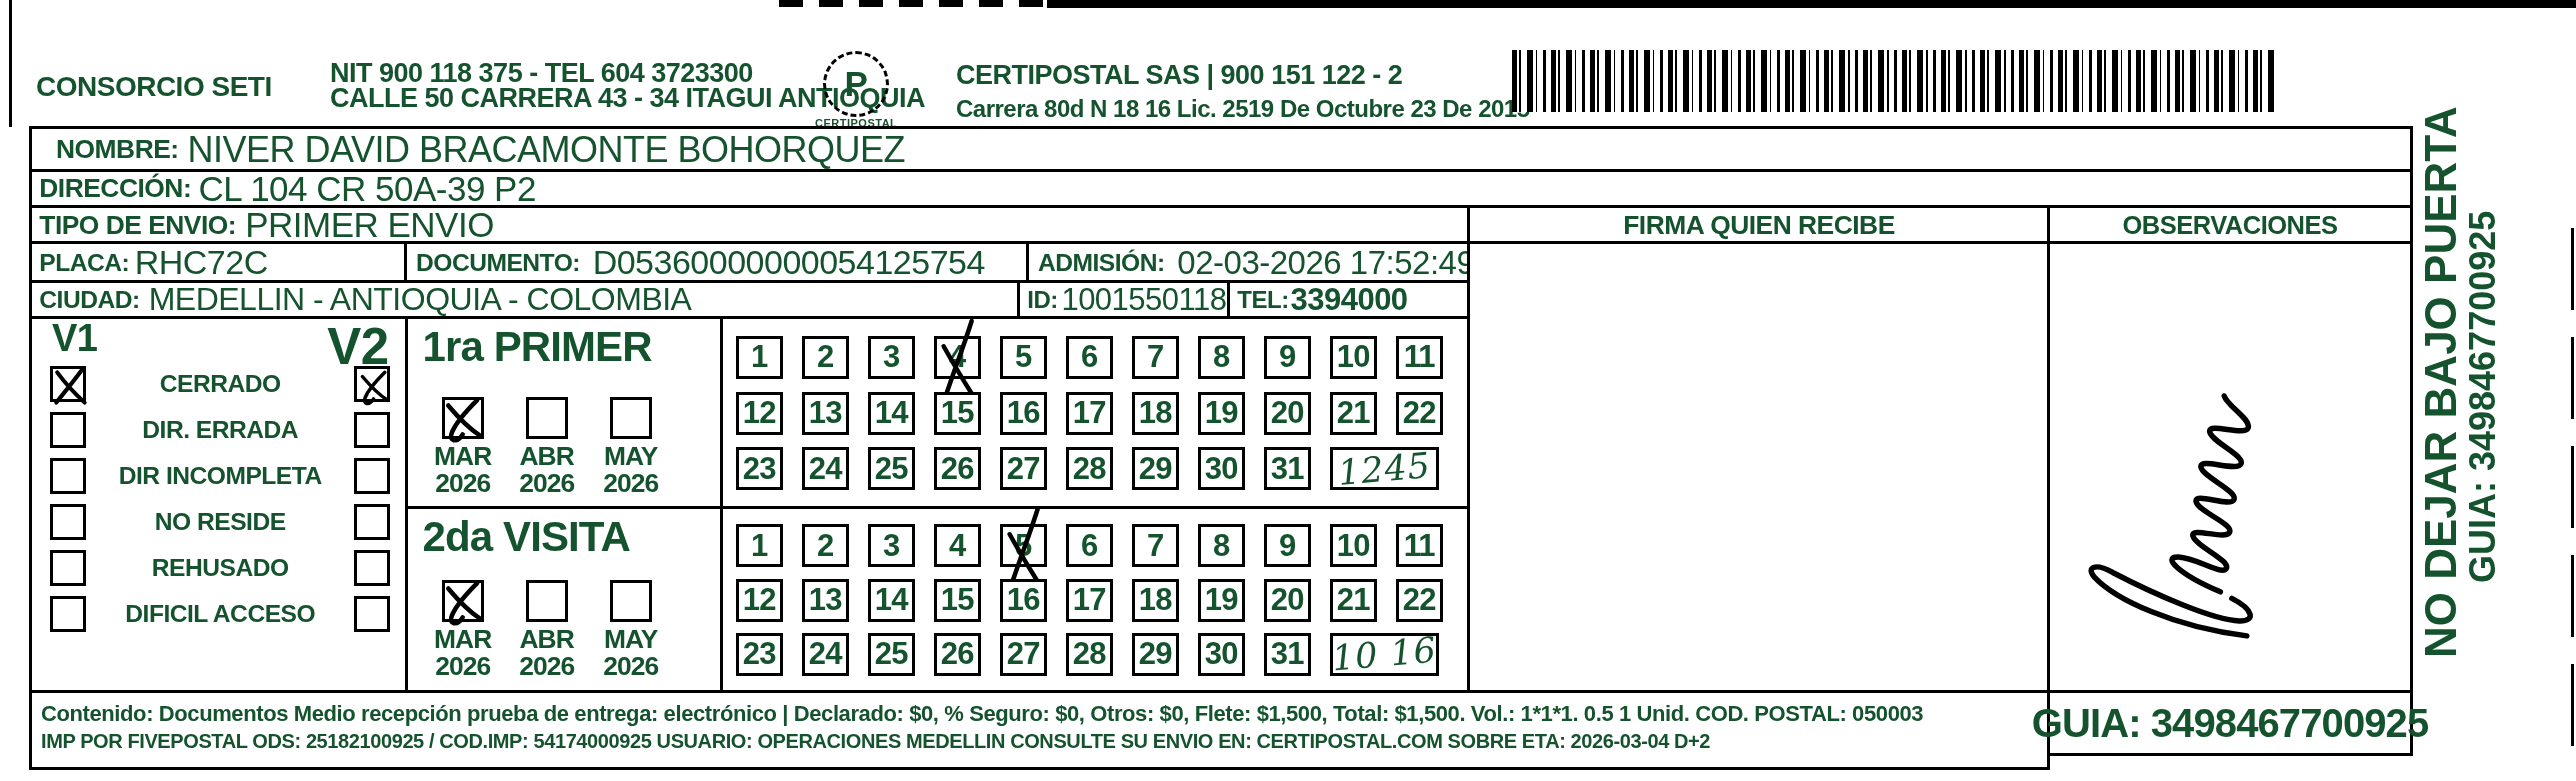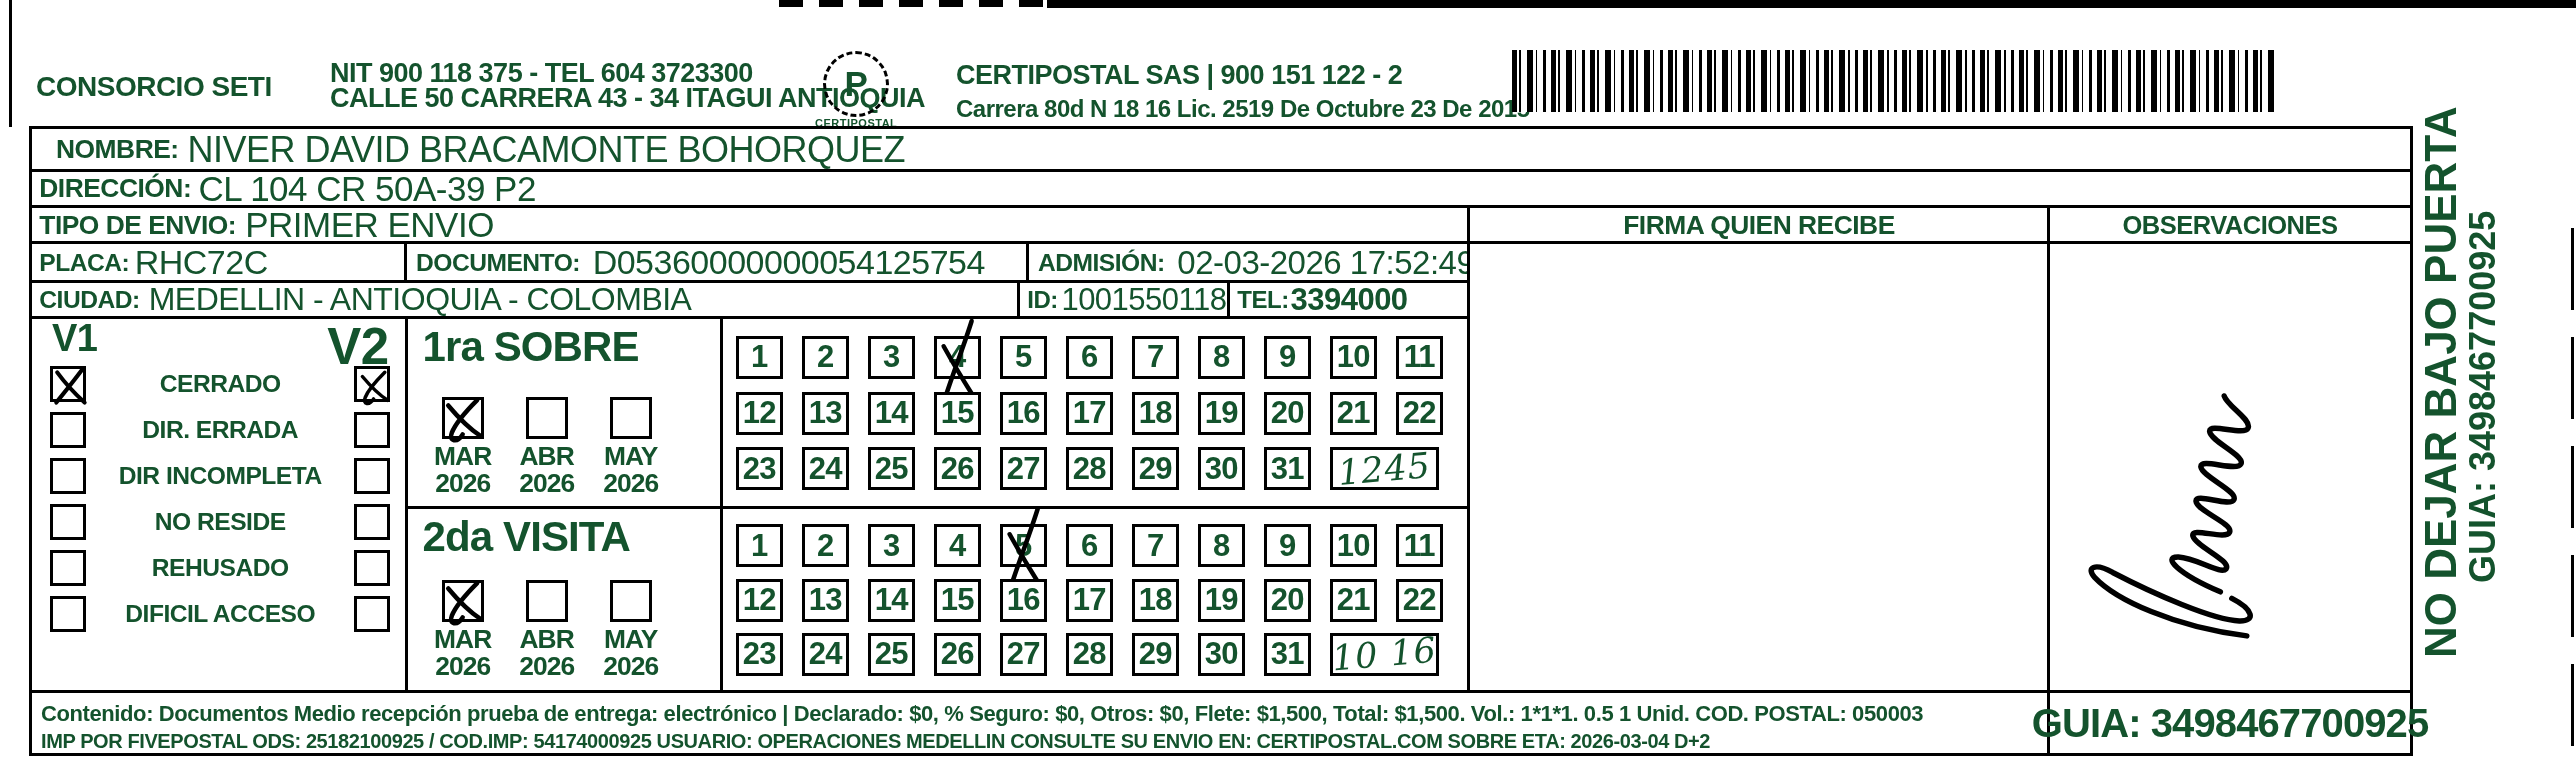--- a/index.html
+++ b/index.html
@@ -164,21 +164,21 @@
         </div>
         <div class="status-row">
           <div class="chk"></div>
           <span class="status-lbl">DIFICIL ACCESO</span>
           <div class="chk"></div>
         </div>
       </div>
   </div>
 
   <div class="cell" id="visit-panel-0" style="left:405px;top:316px;width:319px;height:194px;display:block;">
-      <div class="visit-title" style="position: absolute; left: 14.6px; top: 3.6px;">1ra SOBRE</div>
+      <div class="visit-title" style="position: absolute; left: 14.6px; top: 3.6px;">1ra PRIMER</div>
       <div style="position: absolute; left: 12.7px; top: 78px; display: flex;">
         <div class="month-col">
           <div class="month-box">
             <svg viewBox="0 0 60 62">
               <path d="M12 16 C22 28 36 42 48 50 M44 10 C34 20 20 36 16 46 C12 56 22 58 28 48" fill="none" stroke="#000" stroke-width="5" stroke-linecap="round"></path>
             </svg>
           </div>
           <div class="month-lbl">MAR</div>
           <div class="month-year">2026</div>
         </div>
@@ -313,21 +313,21 @@
     <svg style="position:absolute;left:27px;top:100px;width:291px;height:328px;" viewBox="0 0 320 360">
       <g transform="rotate(-76 160 180)">
         <path d="M30 240 C20 160 34 90 52 62 C60 50 68 58 62 80 C50 130 38 200 44 228 C48 246 60 240 66 214
                  M70 200 C78 150 92 128 96 146 C100 166 88 196 96 200 C106 204 112 162 122 156 C132 150 126 192 136 194
                  C146 196 150 154 160 150 C170 146 162 188 172 190 C182 192 188 150 198 146 C208 142 202 186 212 188
                  C222 190 228 150 238 146 C248 142 242 184 252 186 C262 188 270 158 280 152" fill="none" stroke="#000" stroke-width="6" stroke-linecap="round"></path>
       </g>
     </svg>
   </div>
 
-  <div class="cell" style="left:29px;top:690px;width:2021px;height:66px;display:block;padding:5.5px 9px;">
+  <div class="cell" style="left:29px;top:690px;width:2021px;height:80px;display:block;padding:5.5px 9px;">
     <div class="footer-text lbl" style="font-size:22px;">Contenido: Documentos Medio recepción prueba de entrega: electrónico | Declarado: $0, % Seguro: $0, Otros: $0, Flete: $1,500, Total: $1,500. Vol.: 1*1*1. 0.5  1 Unid. COD. POSTAL: 050003</div>
     <div class="footer-text lbl" style="font-size:20px;">IMP POR FIVEPOSTAL ODS: 25182100925 / COD.IMP: 54174000925 USUARIO: OPERACIONES MEDELLIN CONSULTE SU ENVIO EN: CERTIPOSTAL.COM SOBRE ETA: 2026-03-04 D+2</div>
   </div>
   <div class="cell" style="left:2047px;top:690px;width:366px;height:66px;justify-content:center;">
     <span class="lbl" style="font-size:40px;letter-spacing:-0.9px;">GUIA: 3498467700925</span>
   </div>
 
   <div class="vtext" style="left:2413px;top:109px;width:56px;height:546px;font-size:44px;letter-spacing:0px;">NO DEJAR BAJO PUERTA</div>
   <div class="vtext" style="left:2462px;top:137px;width:42px;height:519px;font-size:36px;">GUIA: 3498467700925</div>
 

